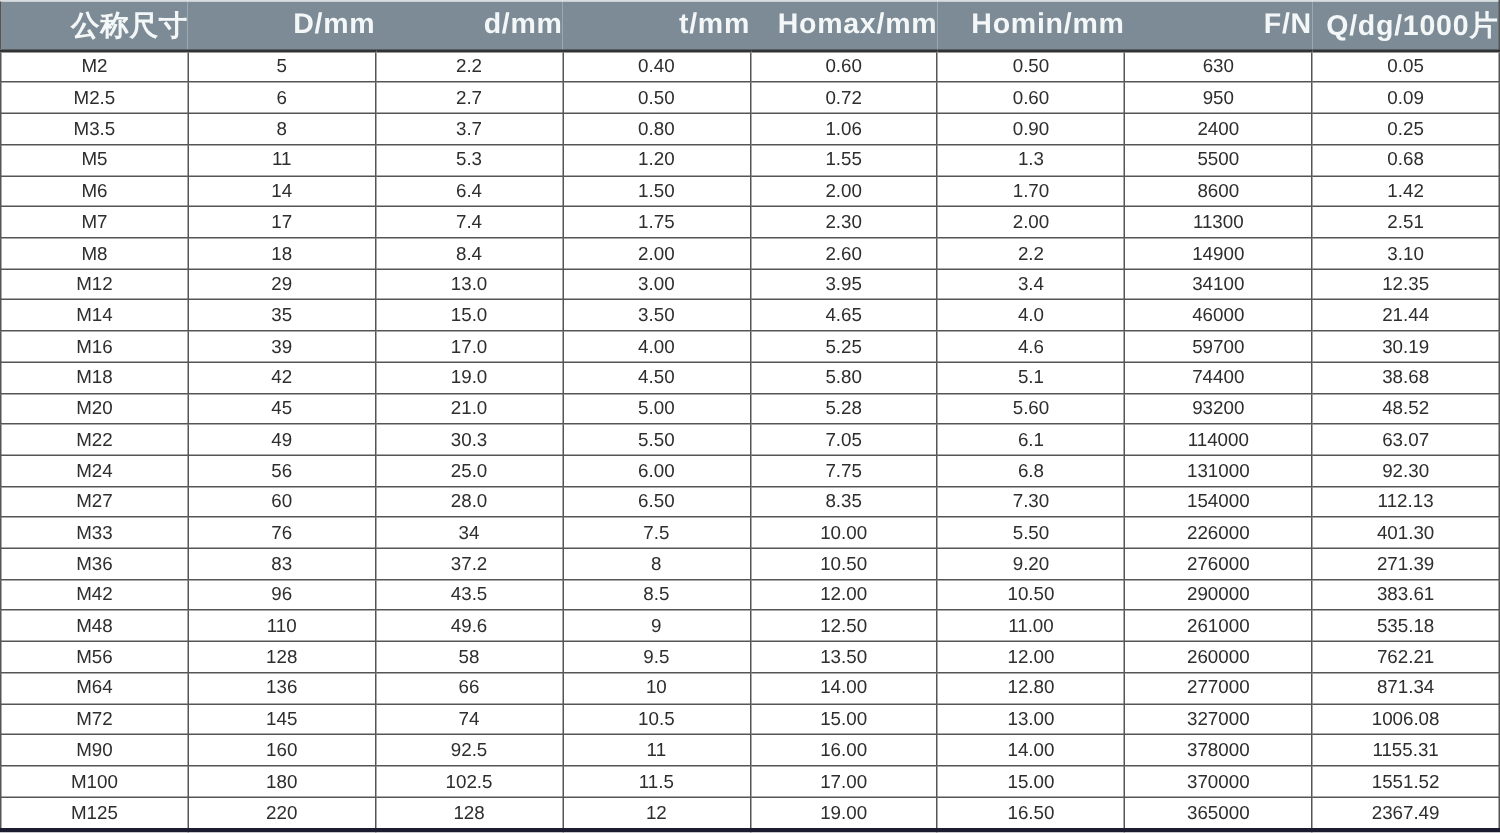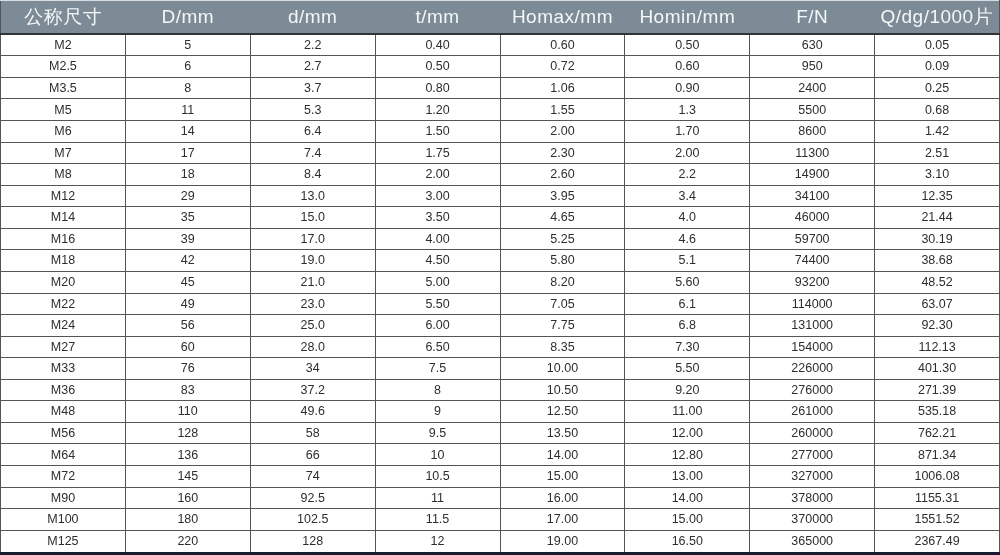--- a/index.html
+++ b/index.html
@@ -29,27 +29,27 @@
     table-layout: fixed;
     border-left: 1px solid var(--grid-line);
     border-right: 1px solid var(--grid-line);
     border-bottom: 3px solid var(--bottom-line);
     border-top: 1px solid #d7dde0;
   }
   thead th {
     background: var(--header-bg);
     color: var(--header-text);
     font-size: 19px;
-    font-weight: 400;
+    font-weight: 700;
     height: 33px;
     letter-spacing: 0.5px;
     border: none;
     border-bottom: 2px solid #333333;
     padding: 0;
-    text-align: center;
+    text-align: right;
     vertical-align: middle;
   }
   tbody td {
     background: var(--row-bg);
     color: var(--body-text);
     font-size: 12.5px;
     text-align: center;
     vertical-align: middle;
     padding: 0;
     border: 1px solid var(--grid-line);
@@ -184,29 +184,29 @@
           <td>5.80</td>
           <td>5.1</td>
           <td>74400</td>
           <td>38.68</td>
         </tr>
         <tr>
           <td>M20</td>
           <td>45</td>
           <td>21.0</td>
           <td>5.00</td>
-          <td>8.20</td>
+          <td>5.28</td>
           <td>5.60</td>
           <td>93200</td>
           <td>48.52</td>
         </tr>
         <tr>
           <td>M22</td>
           <td>49</td>
-          <td>23.0</td>
+          <td>30.3</td>
           <td>5.50</td>
           <td>7.05</td>
           <td>6.1</td>
           <td>114000</td>
           <td>63.07</td>
         </tr>
         <tr>
           <td>M24</td>
           <td>56</td>
           <td>25.0</td>
@@ -240,20 +240,30 @@
           <td>M36</td>
           <td>83</td>
           <td>37.2</td>
           <td>8</td>
           <td>10.50</td>
           <td>9.20</td>
           <td>276000</td>
           <td>271.39</td>
         </tr>
         <tr>
+          <td>M42</td>
+          <td>96</td>
+          <td>43.5</td>
+          <td>8.5</td>
+          <td>12.00</td>
+          <td>10.50</td>
+          <td>290000</td>
+          <td>383.61</td>
+        </tr>
+        <tr>
           <td>M48</td>
           <td>110</td>
           <td>49.6</td>
           <td>9</td>
           <td>12.50</td>
           <td>11.00</td>
           <td>261000</td>
           <td>535.18</td>
         </tr>
         <tr>

